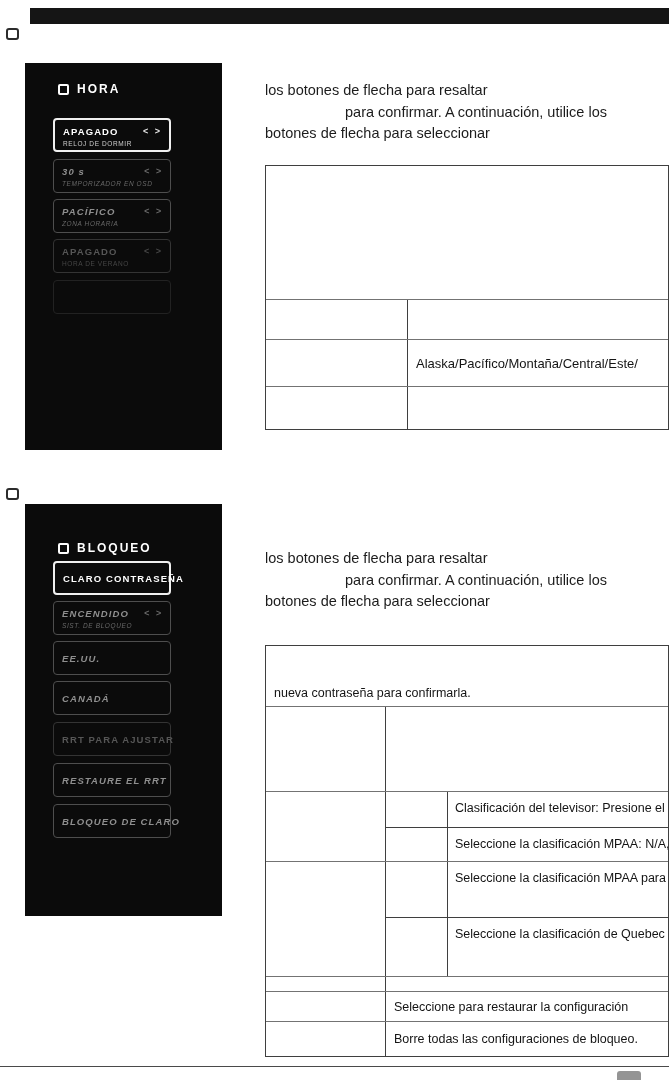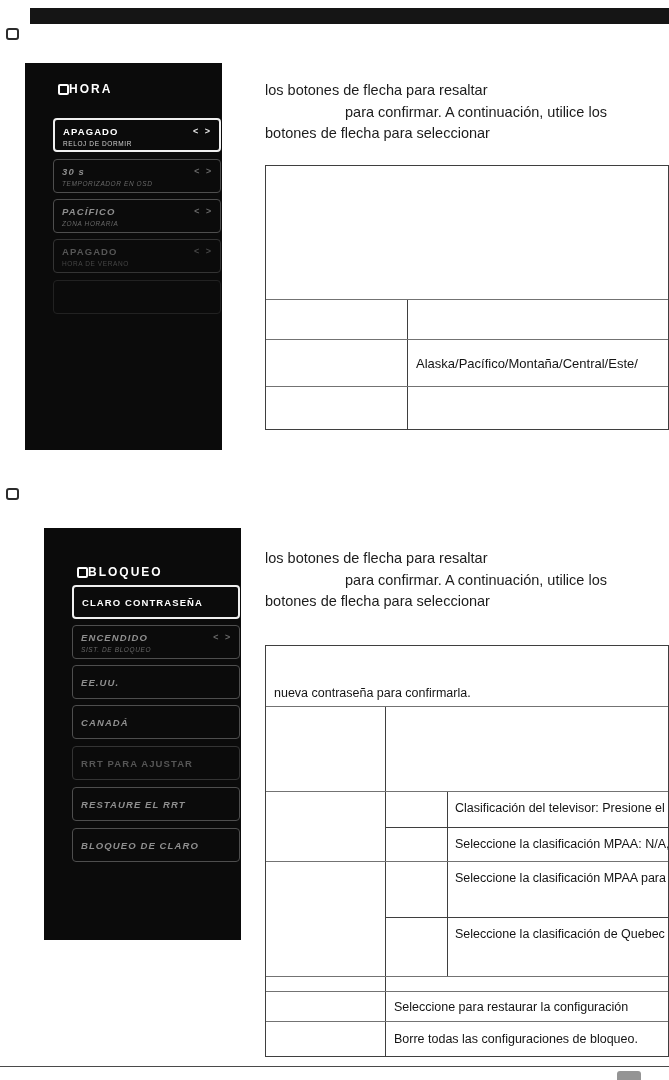--- a/index.html
+++ b/index.html
@@ -16,28 +16,28 @@
   .top-bar { position:absolute; left:30px; top:8px; width:639px; height:16px; background:#151515; }
   .section-marker { position:absolute; width:13px; height:12px; border:2px solid #2c2c2c; border-radius:3px; background:#fff; }
   #marker1 { left:6px; top:28px; }
   #marker2 { left:6px; top:488px; }
   .footer-line { position:absolute; left:0; top:1066px; width:669px; height:1px; background:#4a4a4a; }
   .page-badge { position:absolute; left:617px; top:1071px; width:24px; height:12px; background:#949494; border-radius:3px; }
 
   
   .tv-panel { position:absolute; left:25px; width:197px; background:#0b0b0b; }
   #panel-time { top:63px; height:387px; }
-  #panel-lock { top:528px; height:412px;margin-left:19px; }
-  .panel-title { display:flex; align-items:center; padding-left:33px; }
+  #panel-lock { top:504px; height:412px; }
+  .panel-title { display:flex; align-items:center; gap:8px; padding-left:33px; }
   #panel-time .panel-title { padding-top:19px; }
   #panel-lock .panel-title { padding-top:37px; }
   .panel-title .sq { width:11px; height:11px; border:2px solid #fdfdfd; border-radius:2px; flex:none; }
   .panel-title .txt { color:#fff; font-size:12px; font-weight:bold; letter-spacing:2px; }
 
-  .menu-item { position:absolute; left:28px; width:168px; height:34px; border-radius:4px; }
+  .menu-item { position:absolute; left:28px; width:118px; height:34px; border-radius:4px; }
   .menu-item.bright { border:2px solid #f0f0f0; }
   .menu-item.mid    { border:1px solid #4e4e4e;font-style:italic; }
   .menu-item.dim    { border:1px solid #343434; }
   .menu-item.ghost  { border:1px solid #222222; }
   .menu-item .val { font-size:9.5px; font-weight:bold; letter-spacing:1.1px; padding:6px 0 0 8px; white-space:nowrap; }
   .menu-item .lbl { font-size:6.5px; letter-spacing:0.6px; padding:3px 0 0 8px; white-space:nowrap; }
   .menu-item.single { display:flex; align-items:center; }
   .menu-item.single .val { padding:0 0 0 8px; }
   .bright .val { color:#ffffff; }   .bright .lbl { color:#cfcfcf; }
   .mid .val    { color:#8f8f8f; }   .mid .lbl    { color:#686868; }

